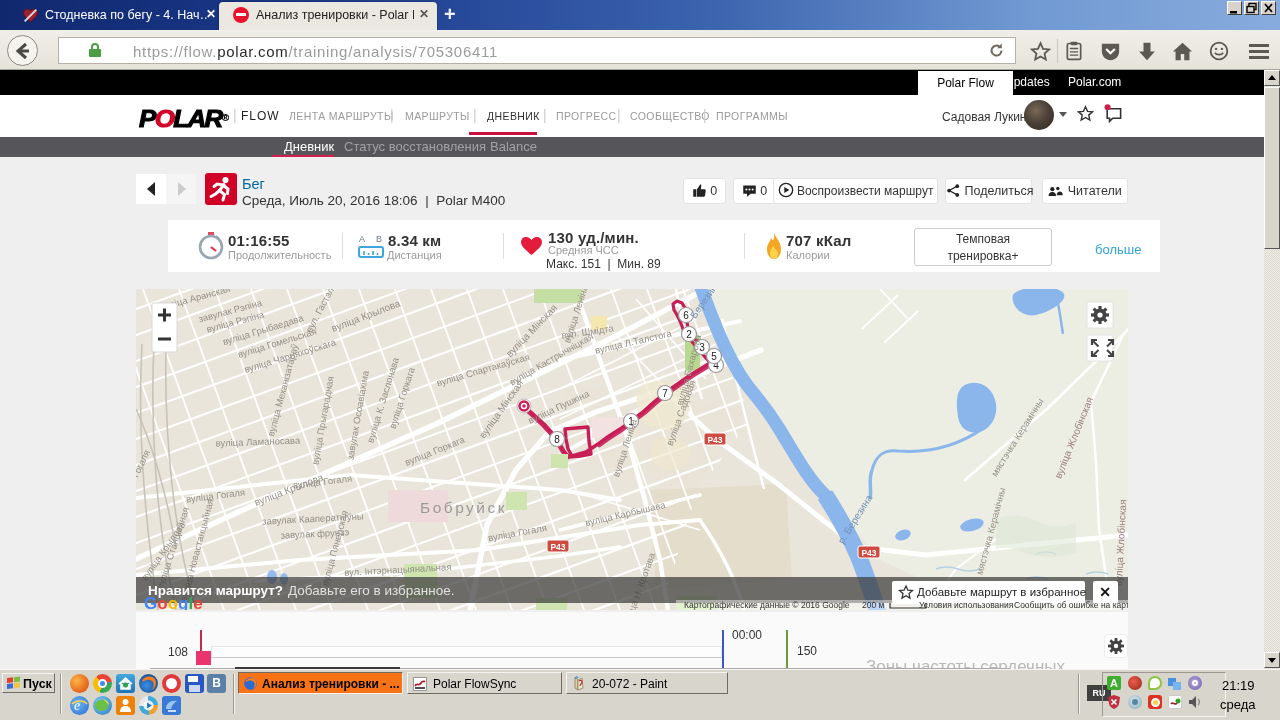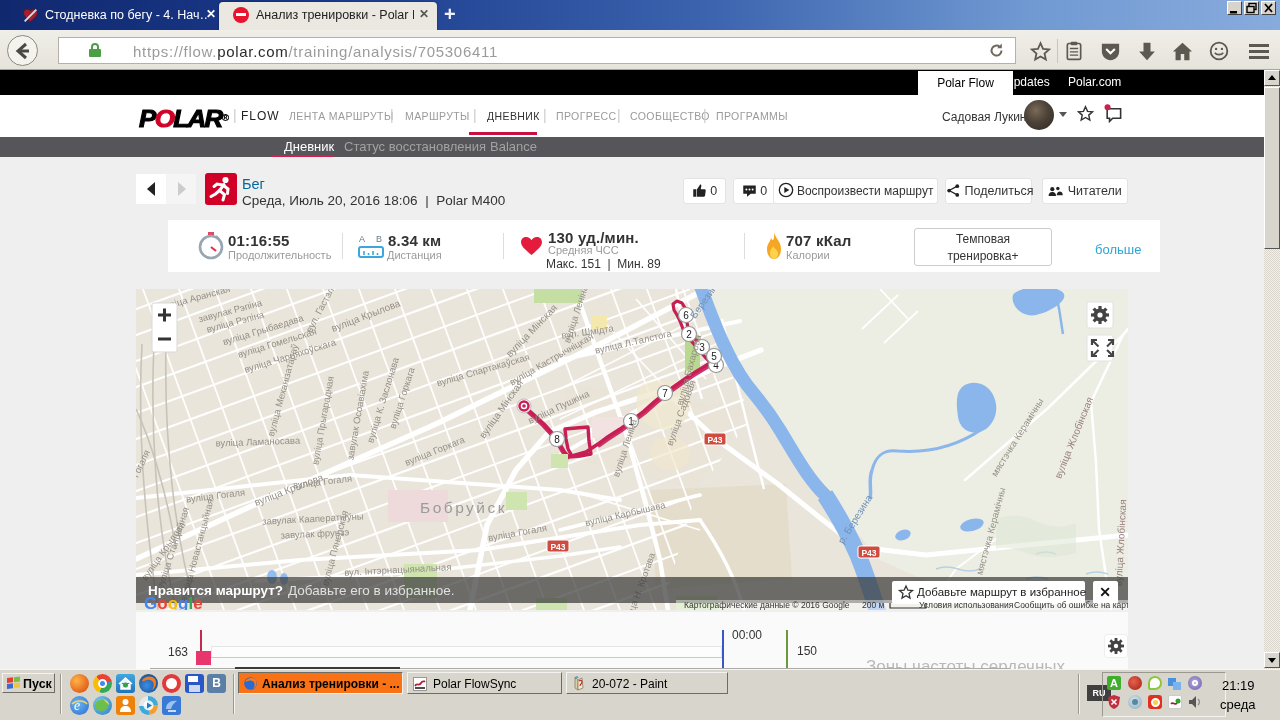--- a/index.html
+++ b/index.html
@@ -557,21 +557,21 @@
         <text x="548" y="319" font-size="8.5" fill="#333" font-family="Liberation Sans">Картографические данные © 2016 Google</text>
         <text x="726" y="319" font-size="8.5" fill="#333" font-family="Liberation Sans">200 м</text>
         <path d="M754,314 v5 h36 v-5" stroke="#333" stroke-width="1.2" fill="none"></path>
         <text x="783" y="319" font-size="8.5" fill="#333" font-family="Liberation Sans">Условия использования</text>
         <text x="878" y="319" font-size="8.5" fill="#333" font-family="Liberation Sans">Сообщить об ошибке на карте</text>
         <text x="8" y="320" font-size="17" font-weight="bold" font-family="Liberation Sans"><tspan fill="#4285F4">G</tspan><tspan fill="#EA4335">o</tspan><tspan fill="#FBBC05">o</tspan><tspan fill="#4285F4">g</tspan><tspan fill="#34A853">l</tspan><tspan fill="#EA4335">e</tspan></text>
       </svg>
     </div>
 
   <div id="sliderrow" class="abs">
-    <div class="abs" style="left:32px;top:33px;font-size:12px;color:#333;">163</div>
+    <div class="abs" style="left:32px;top:33px;font-size:12px;color:#333;">108</div>
     <div class="abs" style="left:64px;top:18px;width:2px;height:35px;background:#c22a50;"></div>
     <div class="abs" style="left:60px;top:39px;width:15px;height:14px;background:#e8356d;"></div>
     <div class="abs" style="left:75px;top:45px;width:511px;height:1px;background:#c9c9c9;"></div>
     <div class="abs" style="left:75px;top:34px;width:511px;height:11px;background:#fdfdfd;border:1px solid #e5e5e5;border-bottom:none;"></div>
     <div class="abs" style="left:586px;top:18px;width:2px;height:39px;background:#3a57c4;"></div>
     <div class="abs" style="left:596px;top:16px;font-size:12px;color:#333;">00:00</div>
     <div class="abs" style="left:650px;top:18px;width:2px;height:39px;background:#6a9a3a;"></div>
     <div class="abs" style="left:661px;top:32px;font-size:12px;color:#333;">150</div>
     <div class="abs" style="left:968px;top:22px;width:24px;height:24px;background:#fff;border:1px solid #eee;border-radius:3px;">
       <svg width="22" height="22" viewBox="0 0 22 22">

